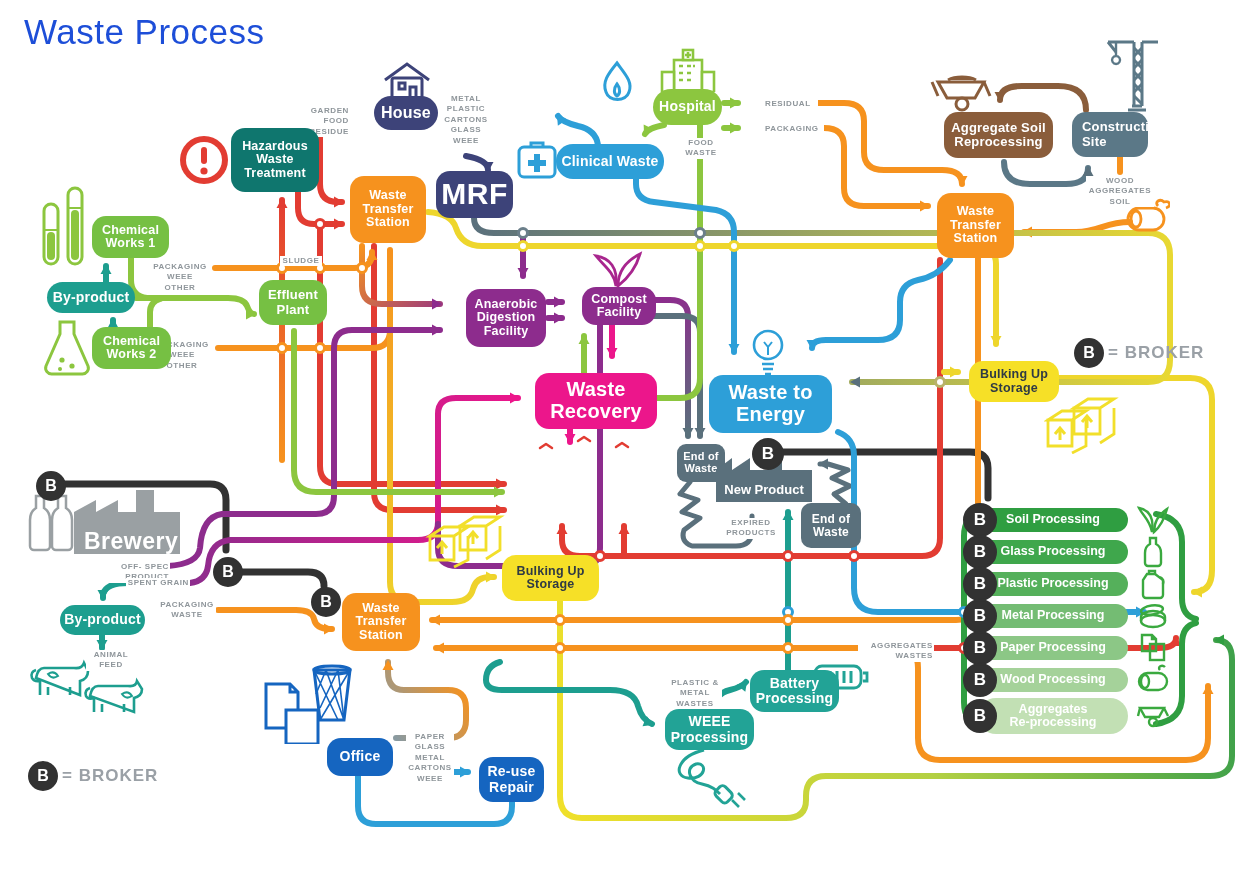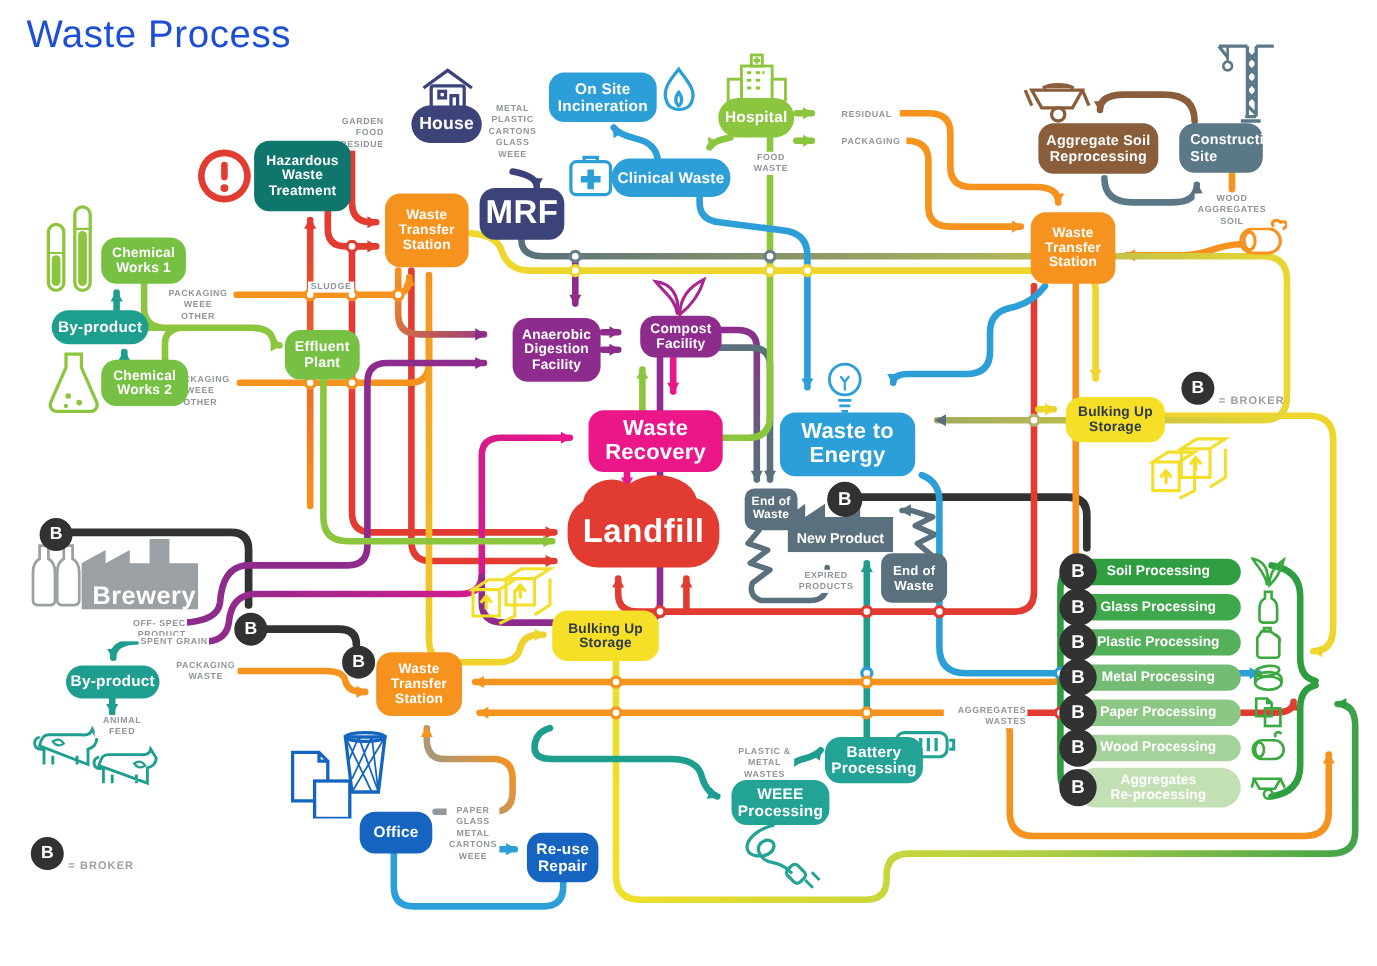--- a/index.html
+++ b/index.html
@@ -15,21 +15,21 @@
   .sm14{font-size:14px;}
   .lab{position:absolute;z-index:2;color:#8f969b;font-size:8px;font-weight:700;
        letter-spacing:.6px;line-height:1.3;white-space:pre-line;text-align:center;
        background:#fff;padding:0 1px;}
   .lab.r{text-align:right;}
   .lab.l{text-align:left;}
   .icon{position:absolute;z-index:2;}
   .bbadge{position:absolute;z-index:4;background:#323232;color:#fff;border-radius:50%;
           display:flex;align-items:center;justify-content:center;font-weight:800;
           border:2px solid #323232;}
-  .legend-text{position:absolute;z-index:3;color:#9aa0a6;font-weight:700;font-size:10px;letter-spacing:1px;margin-top:16px;}
+  .legend-text{position:absolute;z-index:3;color:#9aa0a6;font-weight:700;font-size:17px;letter-spacing:1px;}
   .landfill{background:#e23c32;border-radius:28px;}
   .landfill::before{content:"";position:absolute;left:14px;top:-16px;width:52px;height:44px;
                     border-radius:50%;background:#e23c32;}
   .landfill::after{content:"";position:absolute;right:20px;top:-20px;width:72px;height:52px;
                    border-radius:50%;background:#e23c32;}
   .landfill span{position:relative;z-index:1;}
   .proc-row{position:absolute;left:978px;width:150px;height:24px;z-index:3;border-radius:13px;
             display:flex;align-items:center;justify-content:center;color:#fff;font-weight:700;
             font-size:12.5px;white-space:pre-line;text-align:center;line-height:1.05;}
   .proc-row.tall{height:36px;border-radius:18px;}
@@ -256,48 +256,45 @@
 </svg>
 
 <div class="node" style="left:374px;top:96px;width:64px;height:34px;background:#3d4379;border-radius:17px;font-size:16px">House</div>
 <div class="node" style="left:231px;top:128px;width:88px;height:64px;background:#0f766e">Hazardous
 Waste
 Treatment</div>
 <div class="node" style="left:350px;top:176px;width:76px;height:67px;background:#f6921e">Waste
 Transfer
 Station</div>
 <div class="node big" style="left:436px;top:171px;width:77px;height:47px;background:#3d4379">MRF</div>
-<div class="node sm14" style="left:499px;top:66px;width:98px;height:45px;background:#2d9fd8">On Site
-Incineration</div>
 <div class="node sm14" style="left:556px;top:144px;width:108px;height:35px;background:#2d9fd8;border-radius:17px">Clinical Waste</div>
 <div class="node sm14" style="left:653px;top:89px;width:69px;height:36px;background:#8cc63f;border-radius:18px">Hospital</div>
 <div class="node" style="left:944px;top:112px;width:109px;height:46px;background:#8a5d3b;font-size:13px">Aggregate Soil
 Reprocessing</div>
 <div class="node left" style="left:1072px;top:112px;width:76px;height:45px;background:#5b7887;font-size:13px">Construction
 Site</div>
 <div class="node" style="left:937px;top:193px;width:77px;height:65px;background:#f6921e">Waste
 Transfer
 Station</div>
 <div class="node" style="left:92px;top:216px;width:77px;height:42px;background:#76c043">Chemical
 Works 1</div>
 <div class="node sm14" style="left:47px;top:282px;width:88px;height:31px;background:#1d9e8f;border-radius:16px">By-product</div>
 <div class="node" style="left:92px;top:327px;width:79px;height:42px;background:#76c043">Chemical
 Works 2</div>
-<div class="node" style="left:259px;top:300px;width:68px;height:45px;background:#76c043;font-size:13px">Effluent
+<div class="node" style="left:259px;top:280px;width:68px;height:45px;background:#76c043;font-size:13px">Effluent
 Plant</div>
 <div class="node" style="left:466px;top:289px;width:80px;height:58px;background:#8d2c8d">Anaerobic
 Digestion
 Facility</div>
 <div class="node" style="left:582px;top:287px;width:74px;height:38px;background:#8d2c8d">Compost
 Facility</div>
 <div class="node med" style="left:535px;top:373px;width:122px;height:56px;background:#ec168b">Waste
 Recovery</div>
 <div class="node med" style="left:709px;top:375px;width:123px;height:58px;background:#2d9fd8">Waste to
 Energy</div>
-<div class="node big landfill" style="left:516px;top:452px;width:138px;height:64px"><span>Landfill</span></div>
 <div class="node" style="left:677px;top:444px;width:48px;height:38px;background:#5a707c;font-size:11px;border-radius:9px">End of
 Waste</div>
 <div class="node" style="left:801px;top:503px;width:60px;height:45px;background:#5a707c;font-size:12px;border-radius:10px">End of
 Waste</div>
 <div class="node" style="left:969px;top:361px;width:90px;height:41px;background:#f6e027;color:#2f3a44">Bulking Up
 Storage</div>
 <div class="node" style="left:502px;top:555px;width:97px;height:46px;background:#f6e027;color:#2f3a44">Bulking Up
 Storage</div>
 <div class="node sm14" style="left:60px;top:605px;width:85px;height:30px;background:#1d9e8f;border-radius:15px">By-product</div>
 <div class="node" style="left:342px;top:593px;width:78px;height:58px;background:#f6921e">Waste

